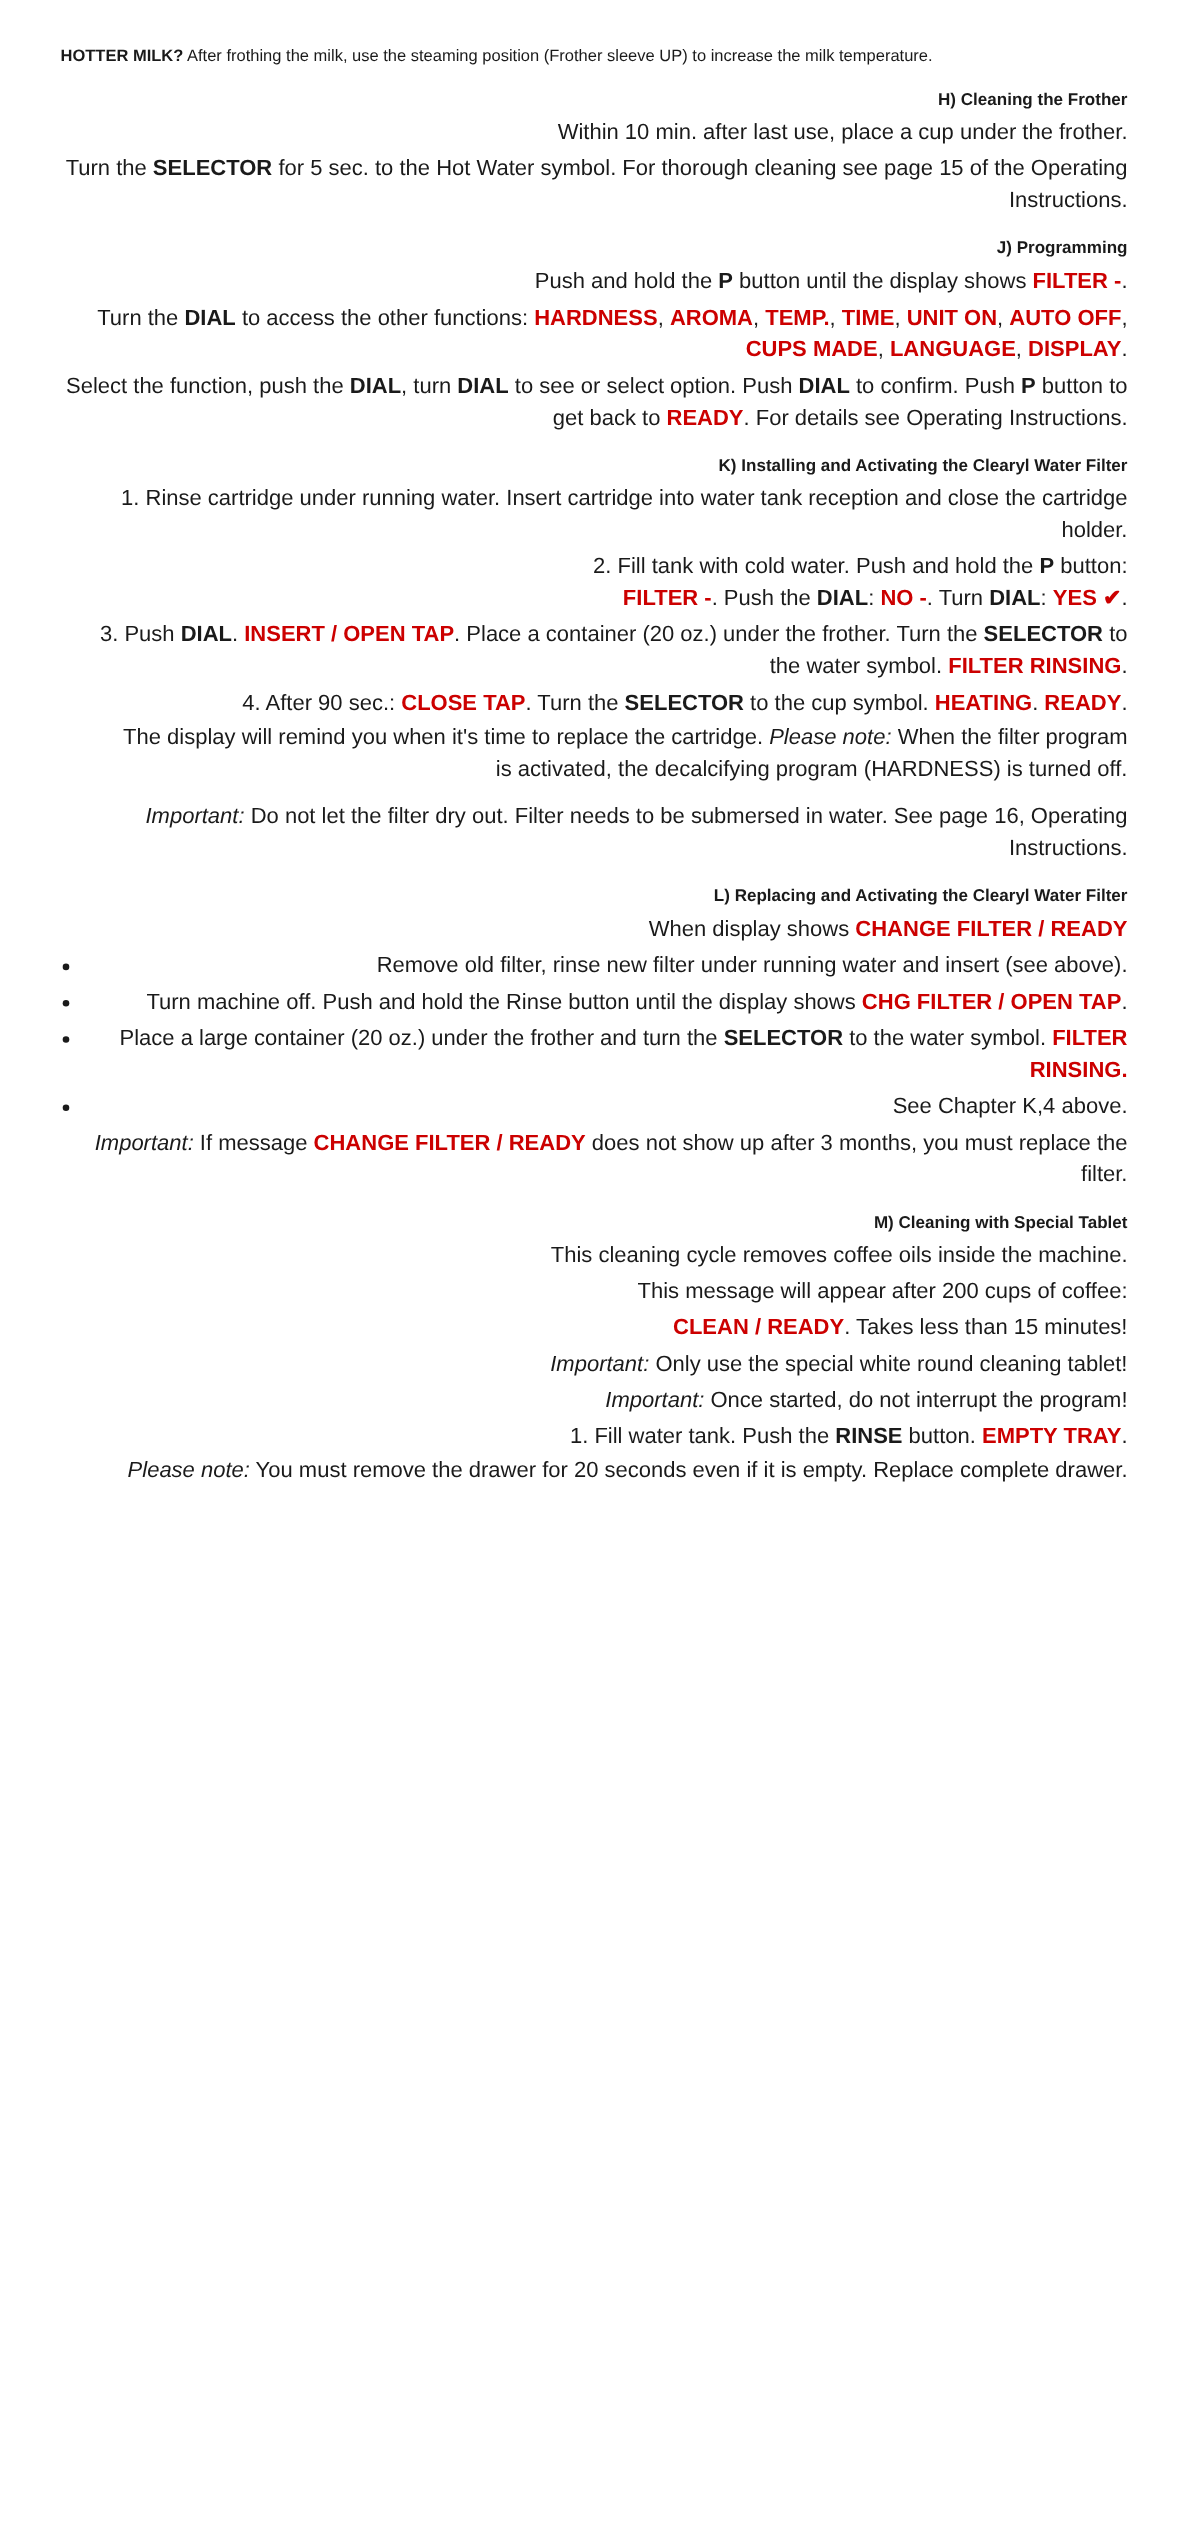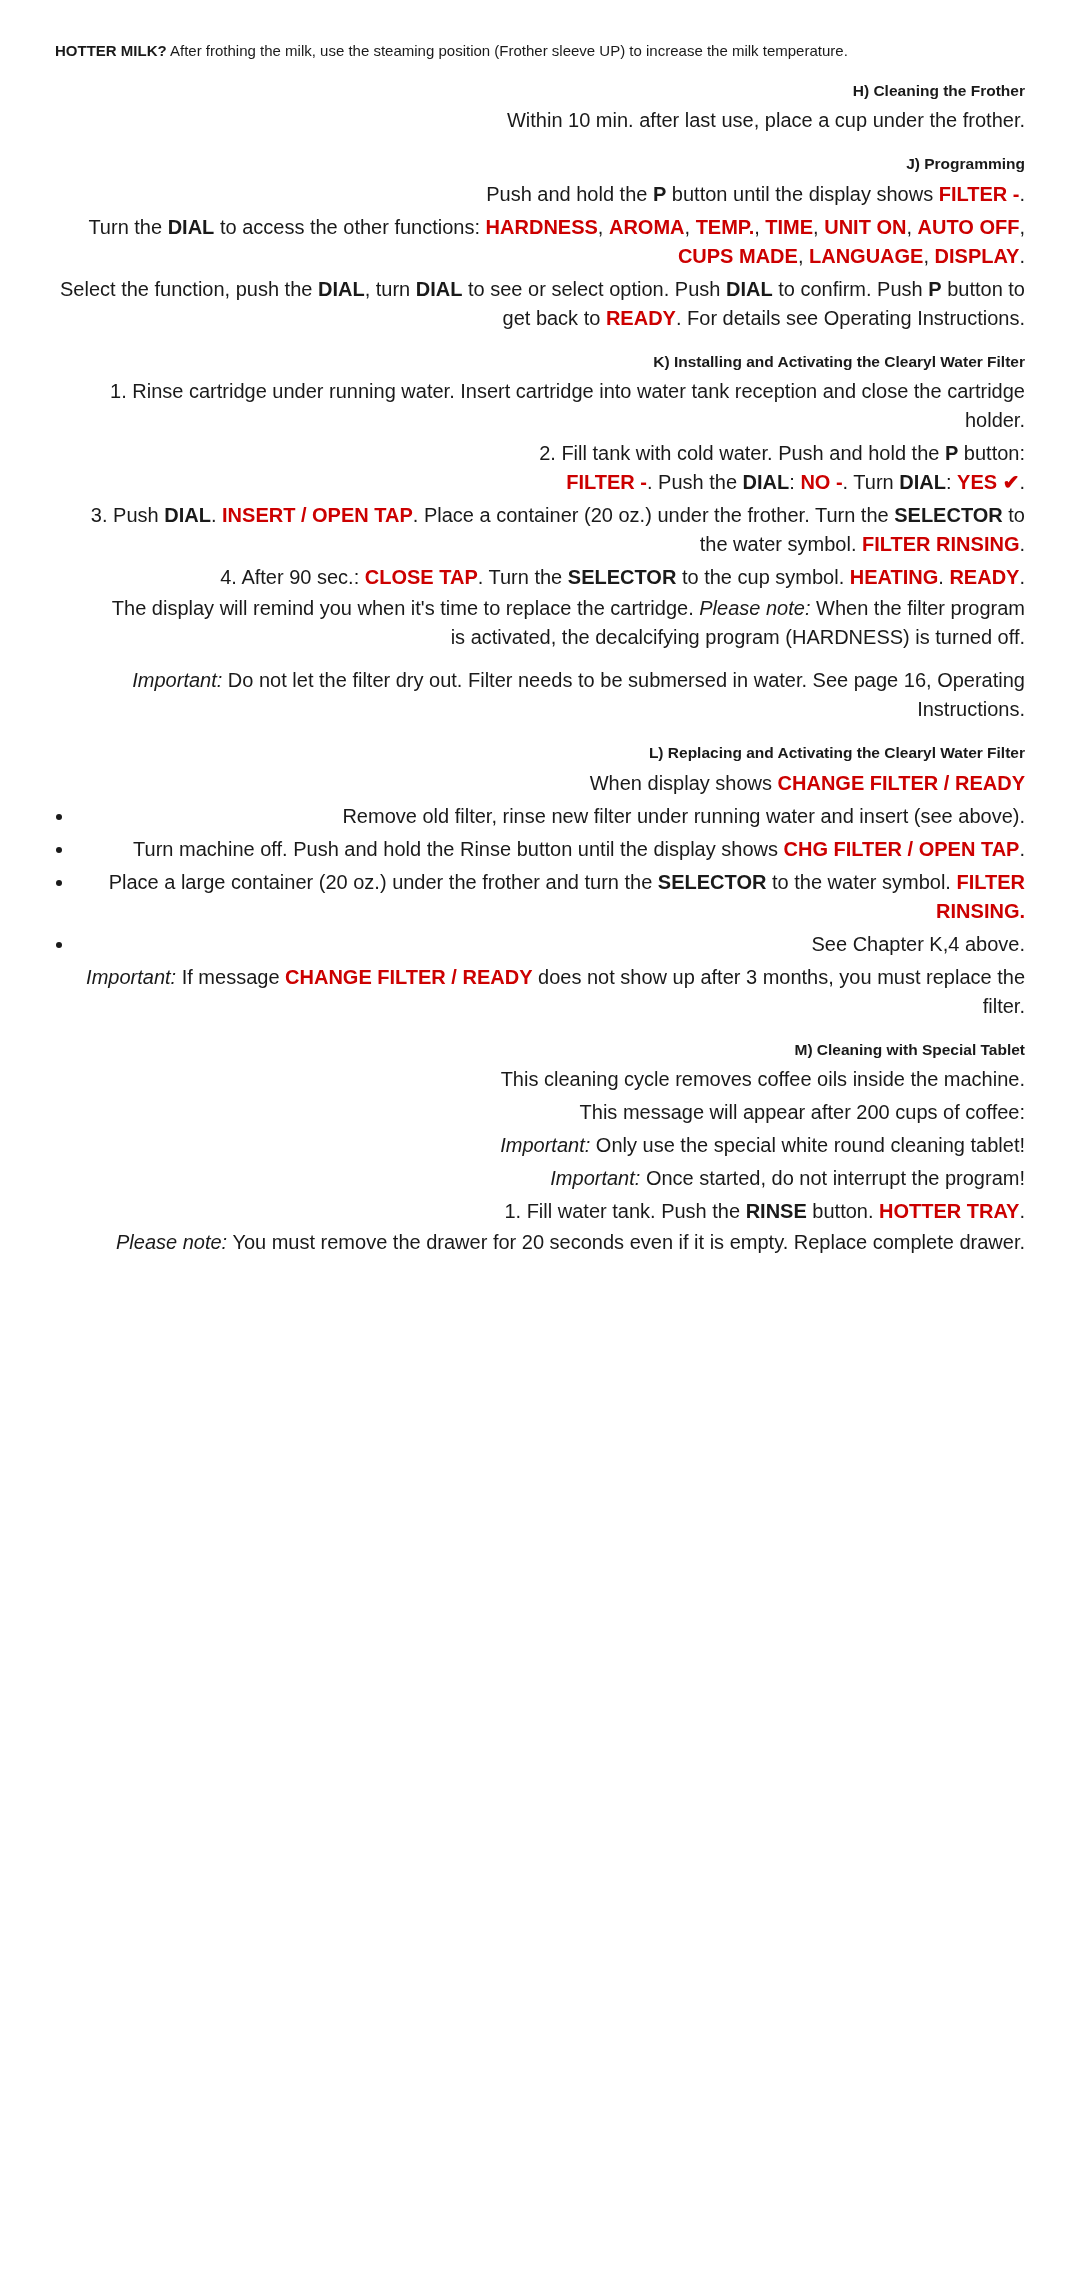--- a/index.html
+++ b/index.html
@@ -72,20 +72,21 @@
 <div class="intro-block">
   <p>
     <span class="bold">HOTTER MILK?</span><span> After frothing the milk, use the steaming position (Frother sleeve UP) to increase the milk temperature.</span>
   </p>
 </div>
 
 <div class="section">
   <div class="section-title">H) Cleaning the Frother</div>
   <div class="section-body">
     <p>Within 10 min. after last use, place a cup under the frother.</p>
+    <p>Turn the <span class="bold">SELECTOR</span> for 5 sec. to the Hot Water symbol. For thorough cleaning see page 15 of the Operating Instructions.</p>
   </div>
 </div>
 
 <div class="section">
   <div class="section-title">J) Programming</div>
   <div class="section-body">
     <p>Push and hold the <span class="bold">P</span> button until the display shows <span class="red">FILTER -</span>.</p>
     <p>Turn the <span class="bold">DIAL</span> to access the other functions: <span class="red">HARDNESS</span>, <span class="red">AROMA</span>, <span class="red">TEMP.</span>, <span class="red">TIME</span>, <span class="red">UNIT ON</span>, <span class="red">AUTO OFF</span>, <span class="red">CUPS MADE</span>, <span class="red">LANGUAGE</span>, <span class="red">DISPLAY</span>.</p>
     <p>Select the function, push the <span class="bold">DIAL</span>, turn <span class="bold">DIAL</span> to see or select option. Push <span class="bold">DIAL</span> to confirm. Push <span class="bold">P</span> button to get back to <span class="red">READY</span>. For details see Operating Instructions.</p>
   </div>
@@ -126,22 +127,23 @@
     </ul>
     <p><span class="italic-bold">Important:</span> If message <span class="red">CHANGE FILTER / READY</span> does not show up after 3 months, you must replace the filter.</p>
   </div>
 </div>
 
 <div class="section">
   <div class="section-title">M) Cleaning with Special Tablet</div>
   <div class="section-body">
     <p>This cleaning cycle removes coffee oils inside the machine.</p>
     <p>This message will appear after 200 cups of coffee:</p>
+    <p><span class="red">CLEAN / READY</span>. Takes less than 15 minutes!</p>
     <p><span class="italic-bold">Important:</span> Only use the special white round cleaning tablet!</p>
     <p><span class="italic-bold">Important:</span> Once started, do not interrupt the program!</p>
     <ol>
       <li>
-        <span>1. </span>Fill water tank. Push the <span class="bold">RINSE</span> button. <span class="red">HOTTER TRAY</span>.<br>
+        <span>1. </span>Fill water tank. Push the <span class="bold">RINSE</span> button. <span class="red">EMPTY TRAY</span>.<br>
         <span class="indent" style="display:block;margin-top:2px;"><span class="italic-bold">Please note:</span> You must remove the drawer for 20 seconds even if it is empty. Replace complete drawer.</span>
       </li>
     </ol>
   </div>
 </div>
 
 </body></html>

